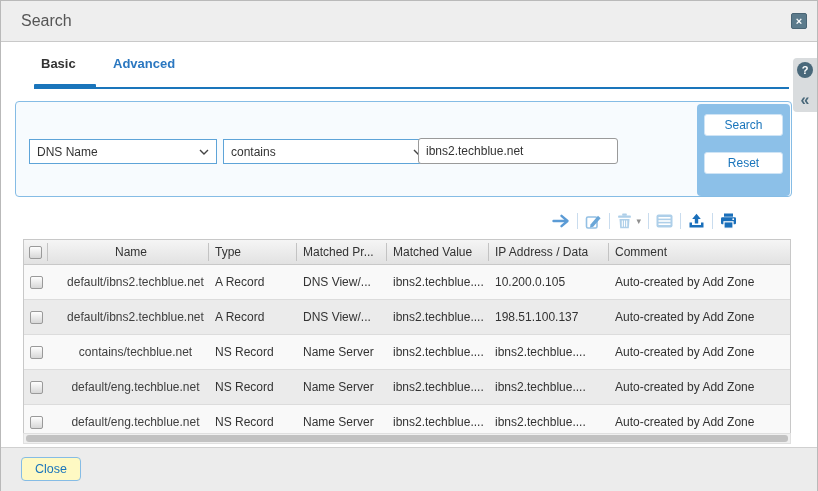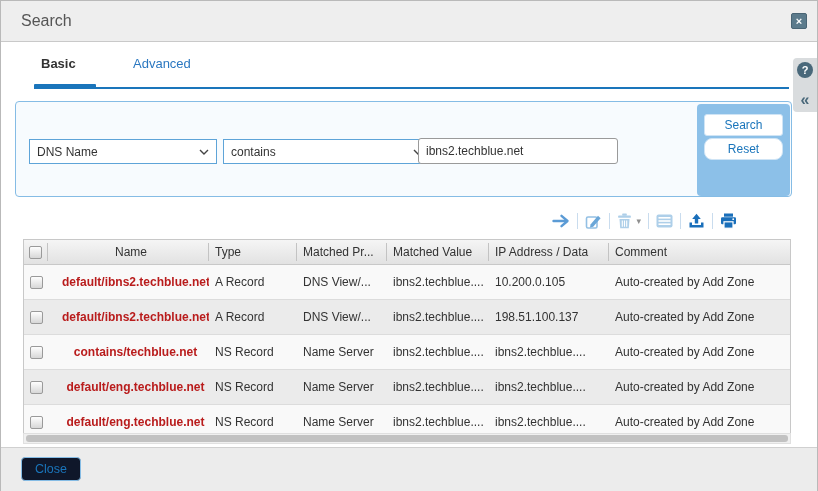--- a/index.html
+++ b/index.html
@@ -8,39 +8,39 @@
 
   
   .titlebar{position:absolute;left:0;top:0;right:0;height:40px;background:#eeeeee;border-bottom:1px solid #c9c9c9;display:flex;align-items:center;}
   .title{font-size:16px;color:#555;margin-left:20px;}
   .win-close{position:absolute;right:10px;top:12px;width:16px;height:16px;background:#5c7b8c;border:1px solid #4a6575;border-radius:2px;color:#fff;font-size:11px;font-weight:bold;line-height:15px;text-align:center;cursor:pointer;box-sizing:border-box;}
 
   
   .tabs{position:absolute;left:0;top:41px;right:0;height:48px;background:#fff;text-align:right;}
   .tab{position:absolute;top:14px;font-size:13px;}
   .tab.basic{left:40px;font-weight:bold;color:#333;}
-  .tab.advanced{left:132px;color:#2a77c0;cursor:pointer;}
+  .tab.advanced{left:112px;color:#2a77c0;cursor:pointer;font-weight:bold;}
   .tab-line{position:absolute;left:33px;right:28px;top:45px;height:2px;background:#1a75bb;}
   .tab-line-thick{position:absolute;left:33px;top:42px;width:62px;height:5px;background:#1a75bb;border-radius:1px;}
 
   
   .help-strip{position:absolute;right:0;top:57px;width:24px;height:54px;background:#d9dcde;border-radius:4px 0 0 4px;display:flex;flex-direction:column;align-items:center;justify-content:space-between;padding:4px 0;box-sizing:border-box;}
   .help-icon{width:16px;height:16px;border-radius:50%;background:#49687a;color:#fff;font-size:11px;font-weight:bold;text-align:center;line-height:16px;cursor:pointer;}
   .collapse-icon{color:#49687a;font-size:16px;font-weight:bold;line-height:16px;cursor:pointer;}
 
   
   .search-panel{position:absolute;left:14px;top:100px;width:777px;height:96px;background:#f7fbfe;border:1px solid #85bce5;border-radius:4px;box-sizing:border-box;}
   .sel{position:absolute;top:37px;height:25px;background:#fff;border:1px solid #5ea4d8;box-sizing:border-box;display:flex;align-items:center;justify-content:space-between;padding:0 7px;font-size:12px;color:#333;cursor:pointer;}
   .sel.field{left:13px;width:188px;}
   .sel.op{left:207px;width:208px;}
   .query-input{position:absolute;left:402px;top:36px;width:200px;height:26px;border:1px solid #9a9a9a;border-radius:3px;box-sizing:border-box;font-size:12px;color:#333;padding:0 7px;font-family:"Liberation Sans",sans-serif;}
   .btn-panel{position:absolute;right:1px;top:2px;width:93px;height:92px;background:#8cc0e8;border-radius:4px;}
   .panel-btn{position:absolute;left:7px;width:79px;height:22px;background:#fff;border:1px solid #cfe4f5;border-radius:3px;color:#1a75bb;font-size:12px;text-align:center;line-height:21px;cursor:pointer;box-sizing:border-box;}
   .panel-btn.search{top:10px;}
-  .panel-btn.reset{top:34px;border-radius:8px;}
+  .panel-btn.reset{top:48px;}
 
   
   .toolbar{position:absolute;top:206px;right:73px;height:28px;display:flex;align-items:center;}
   .tool{display:flex;align-items:center;padding:0 7px;cursor:pointer;}
   .tool.disabled{cursor:default;}
   .tool-sep{width:1px;height:16px;background:#c9dcee;}
   .caret{font-size:9px;color:#8f8f8f;margin-left:4px;}
 
   
   .grid{position:absolute;left:22px;top:238px;width:768px;border:1px solid #c8c8c8;box-sizing:border-box;}
@@ -52,31 +52,31 @@
   .col-type{width:88px;}
   .col-mprop{width:90px;}
   .col-mval{width:102px;}
   .col-ip{width:120px;}
   .col-comment{flex:1;}
   .g-row{display:flex;height:34px;align-items:center;background:#f9f9f9;border-bottom:1px solid #dcdcdc;}
   .g-row.alt{background:#ebebeb;}
   .g-row:last-child{border-bottom:none;}
   .cell{font-size:12px;color:#333;padding-left:6px;box-sizing:border-box;white-space:nowrap;overflow:hidden;}
   .cell.name-cell{padding-left:14px;}
-  .name-link{color:#b91c1c;cursor:pointer;text-decoration:none;font-weight:bold;}
+  .name-link{color:#404040;cursor:pointer;text-decoration:none;}
   .cb{width:13px;height:13px;border:1px solid #9a9a9a;border-radius:2px;background:linear-gradient(#fefefe,#d7d7d7);display:inline-block;cursor:pointer;box-sizing:border-box;}
   .row-check{width:24px;display:flex;align-items:center;justify-content:center;}
 
   
   .hscroll{position:absolute;left:22px;top:432px;width:768px;height:11px;background:#f0f0f0;border:1px solid #e0e0e0;box-sizing:border-box;}
   .hthumb{position:absolute;left:2px;top:1px;height:7px;width:762px;background:#c2c2c2;border-radius:3px;cursor:pointer;}
 
   
   .footer{position:absolute;left:0;right:0;top:446px;height:45px;background:#ececec;border-top:1px solid #d0d0d0;}
-  .close-btn{position:absolute;left:20px;top:9px;height:24px;padding:0 13px;background:#0f172a;border:1px solid #85bce5;border-radius:4px;color:#1a75bb;font-size:12.5px;line-height:22px;cursor:pointer;box-sizing:border-box;}
+  .close-btn{position:absolute;left:20px;top:9px;height:24px;padding:0 13px;background:#fef9c3;border:1px solid #85bce5;border-radius:4px;color:#1a75bb;font-size:12.5px;line-height:22px;cursor:pointer;box-sizing:border-box;}
 </style>
 </head>
 <body>
 
 <div class="dialog">
 
   <div class="titlebar">
     <span class="title">Search</span>
     <span class="win-close">×</span>
   </div>

